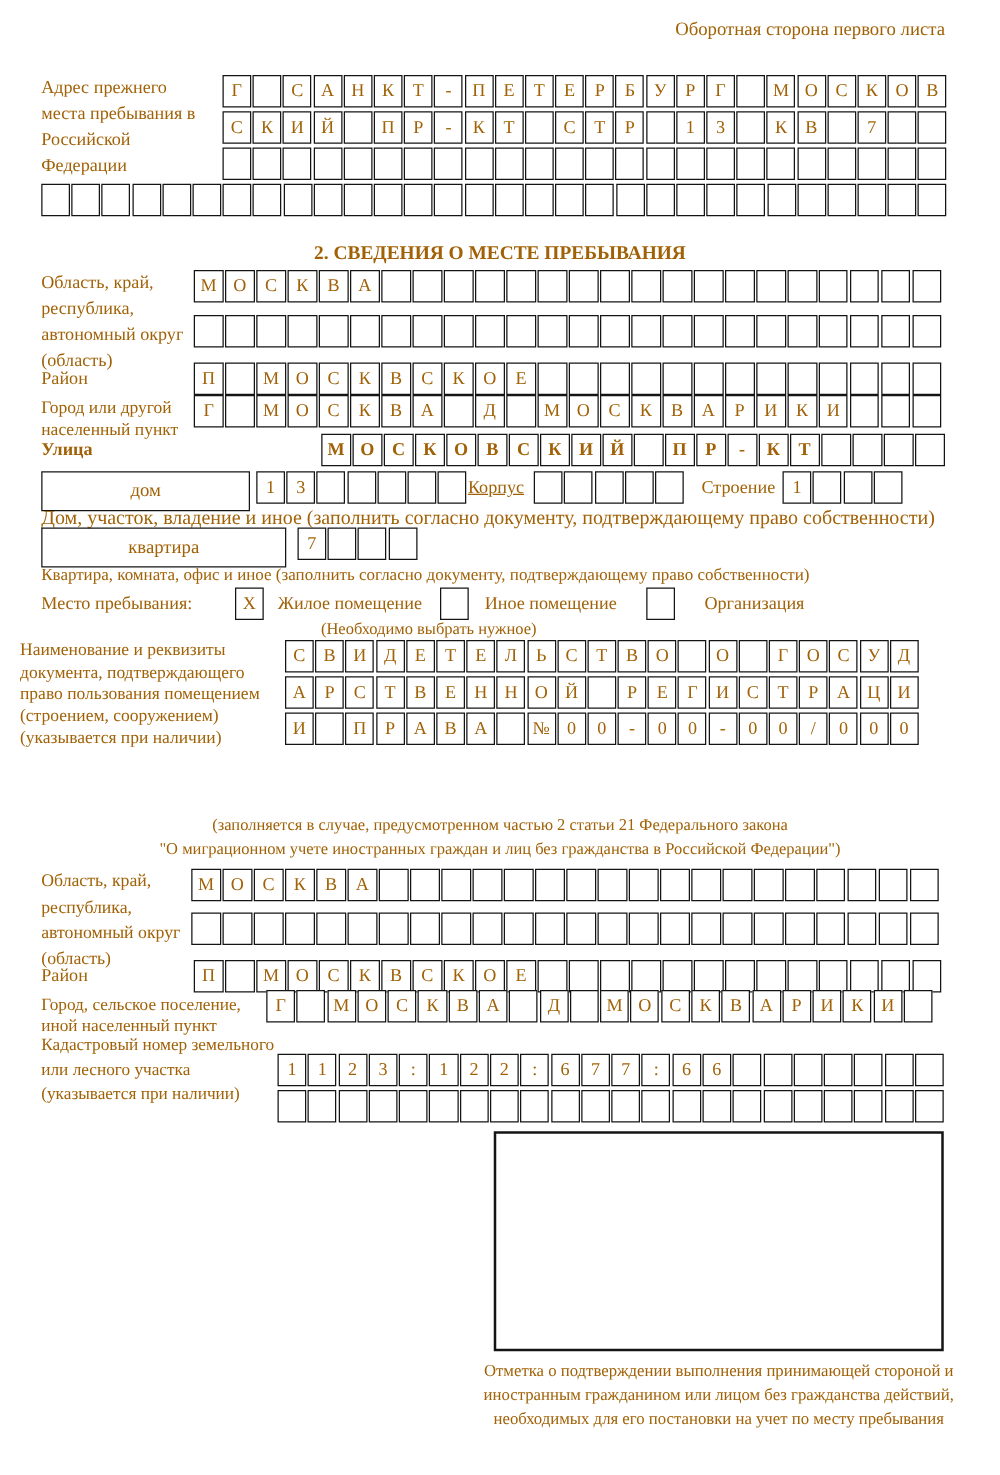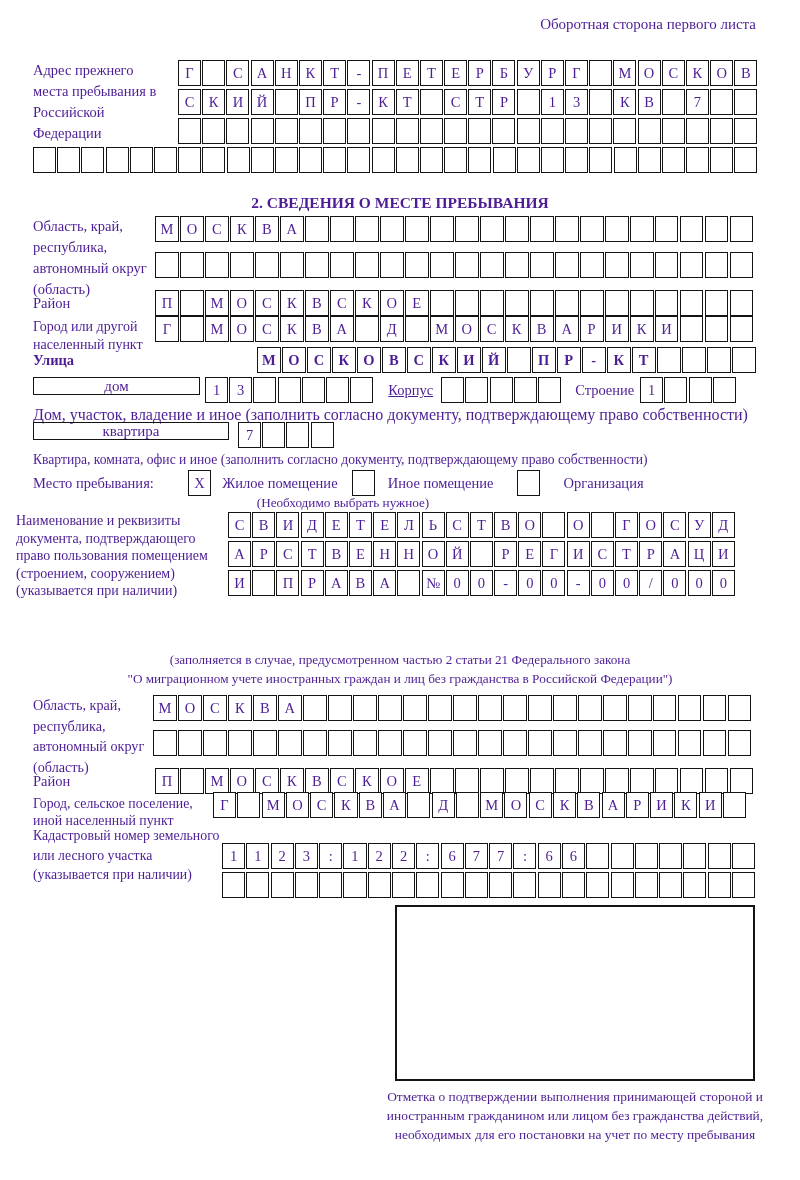--- a/index.html
+++ b/index.html
@@ -1,38 +1,38 @@
 <!DOCTYPE html>
 <html><head>
 <meta charset="utf-8">
 <style>
   html,body { margin:0; padding:0; background:#ffffff; }
   .page {
     position:relative; width:800px; height:1180px; background:#fff;
-    font-family:"Liberation Serif", serif; color:#4c1d95; overflow:hidden;
+    font-family:"Liberation Serif", serif; color:#a16207; overflow:hidden;
   }
   .abs { position:absolute; }
   .hdr { top:16px; right:44px; font-size:15px; }
   .flexrow { display:flex; align-items:flex-start; }
   .lbl { font-size:14.5px; line-height:21px; }
   .lbl.small { font-size:14px; }
   .cr { display:flex; margin-bottom:3px; }
   .cr:last-child { margin-bottom:0; }
   .cell, .cA, .cB, .cK {
     box-sizing:border-box; flex:none; height:26px; border:1.7px solid #141414;
     display:flex; align-items:center; justify-content:center;
     font-size:14.5px; background:#fff;
   }
   .cA { width:23px;   margin-right:1.2px; }
   .cB { width:23.8px; margin-right:1.2px; }
   .cK { width:23.1px; margin-right:1.2px; }
   .gap7 { height:7px; }
   .gap6 { height:6px; }
   .bigbox {
-    box-sizing:border-box; flex:none; height:18px; border:1.7px solid #141414;
+    box-sizing:border-box; flex:none; height:32px; border:1.7px solid #141414;
     display:flex; align-items:center; justify-content:center; font-size:15px;
   }
   .note { font-size:13.2px; text-align:center; width:800px; left:0; }
   .title { font-size:15.5px; font-weight:bold; text-align:center; width:800px; left:0; }
   .inlinelbl { font-size:14.5px; line-height:26px; white-space:nowrap; }
   .stamp { box-sizing:border-box; border:2px solid #141414; background:#fff; }
   .caption { font-size:13.4px; line-height:19px; text-align:center; }
 </style>
 </head>
 <body>
@@ -308,21 +308,21 @@
     <div class="bigbox" style="width:167px;">дом</div>
     <div class="cr" style="margin-left:5px;">
         <span class="cell cA">1</span>
         <span class="cell cA">3</span>
         <span class="cell cA"></span>
         <span class="cell cA"></span>
         <span class="cell cA"></span>
         <span class="cell cA"></span>
         <span class="cell cA"></span>
       </div>
-    <div class="inlinelbl" style="margin-left:14px; margin-right:8px;text-decoration:underline;">Корпус</div>
+    <div class="inlinelbl" style="margin-right:8px;text-decoration:underline;">Корпус</div>
     <div class="cr">
         <span class="cell cA"></span>
         <span class="cell cA"></span>
         <span class="cell cA"></span>
         <span class="cell cA"></span>
         <span class="cell cA"></span>
       </div>
     <div class="inlinelbl" style="margin-left:13px; margin-right:6px;">Строение</div>
     <div class="cr">
         <span class="cell cA">1</span>

